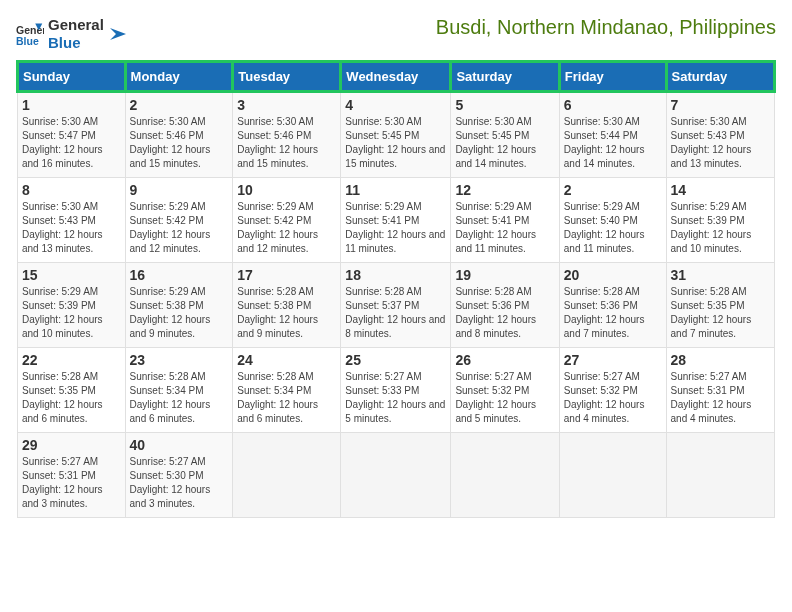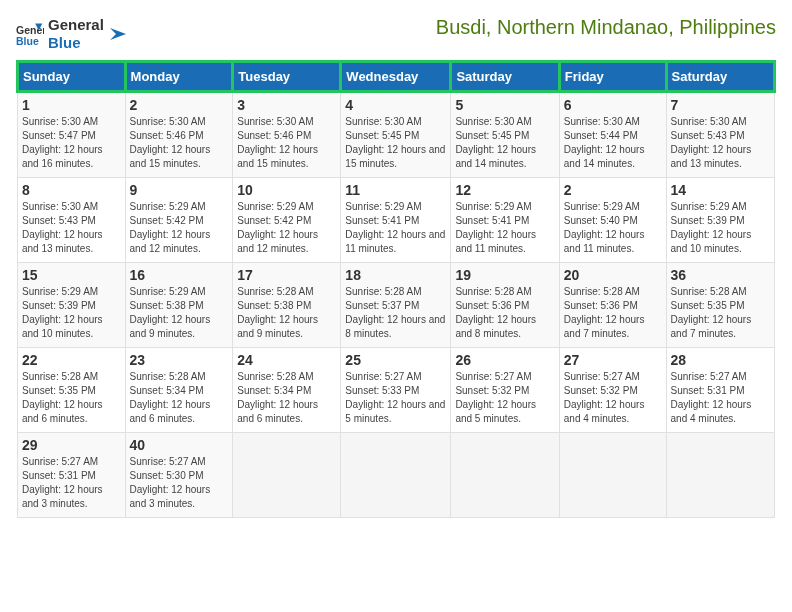--- a/index.html
+++ b/index.html
@@ -137,21 +137,21 @@
         <td><span class="day-number">2</span><span class="day-detail">Sunrise: 5:29 AM<br>Sunset: 5:40 PM<br>Daylight: 12 hours and 11 minutes.</span></td>
         <td><span class="day-number">14</span><span class="day-detail">Sunrise: 5:29 AM<br>Sunset: 5:39 PM<br>Daylight: 12 hours and 10 minutes.</span></td>
       </tr>
       <tr>
         <td><span class="day-number">15</span><span class="day-detail">Sunrise: 5:29 AM<br>Sunset: 5:39 PM<br>Daylight: 12 hours and 10 minutes.</span></td>
         <td><span class="day-number">16</span><span class="day-detail">Sunrise: 5:29 AM<br>Sunset: 5:38 PM<br>Daylight: 12 hours and 9 minutes.</span></td>
         <td><span class="day-number">17</span><span class="day-detail">Sunrise: 5:28 AM<br>Sunset: 5:38 PM<br>Daylight: 12 hours and 9 minutes.</span></td>
         <td><span class="day-number">18</span><span class="day-detail">Sunrise: 5:28 AM<br>Sunset: 5:37 PM<br>Daylight: 12 hours and 8 minutes.</span></td>
         <td><span class="day-number">19</span><span class="day-detail">Sunrise: 5:28 AM<br>Sunset: 5:36 PM<br>Daylight: 12 hours and 8 minutes.</span></td>
         <td><span class="day-number">20</span><span class="day-detail">Sunrise: 5:28 AM<br>Sunset: 5:36 PM<br>Daylight: 12 hours and 7 minutes.</span></td>
-        <td><span class="day-number">36</span><span class="day-detail">Sunrise: 5:28 AM<br>Sunset: 5:35 PM<br>Daylight: 12 hours and 7 minutes.</span></td>
+        <td><span class="day-number">31</span><span class="day-detail">Sunrise: 5:28 AM<br>Sunset: 5:35 PM<br>Daylight: 12 hours and 7 minutes.</span></td>
       </tr>
       <tr>
         <td><span class="day-number">22</span><span class="day-detail">Sunrise: 5:28 AM<br>Sunset: 5:35 PM<br>Daylight: 12 hours and 6 minutes.</span></td>
         <td><span class="day-number">23</span><span class="day-detail">Sunrise: 5:28 AM<br>Sunset: 5:34 PM<br>Daylight: 12 hours and 6 minutes.</span></td>
         <td><span class="day-number">24</span><span class="day-detail">Sunrise: 5:28 AM<br>Sunset: 5:34 PM<br>Daylight: 12 hours and 6 minutes.</span></td>
         <td><span class="day-number">25</span><span class="day-detail">Sunrise: 5:27 AM<br>Sunset: 5:33 PM<br>Daylight: 12 hours and 5 minutes.</span></td>
         <td><span class="day-number">26</span><span class="day-detail">Sunrise: 5:27 AM<br>Sunset: 5:32 PM<br>Daylight: 12 hours and 5 minutes.</span></td>
         <td><span class="day-number">27</span><span class="day-detail">Sunrise: 5:27 AM<br>Sunset: 5:32 PM<br>Daylight: 12 hours and 4 minutes.</span></td>
         <td><span class="day-number">28</span><span class="day-detail">Sunrise: 5:27 AM<br>Sunset: 5:31 PM<br>Daylight: 12 hours and 4 minutes.</span></td>
       </tr>

